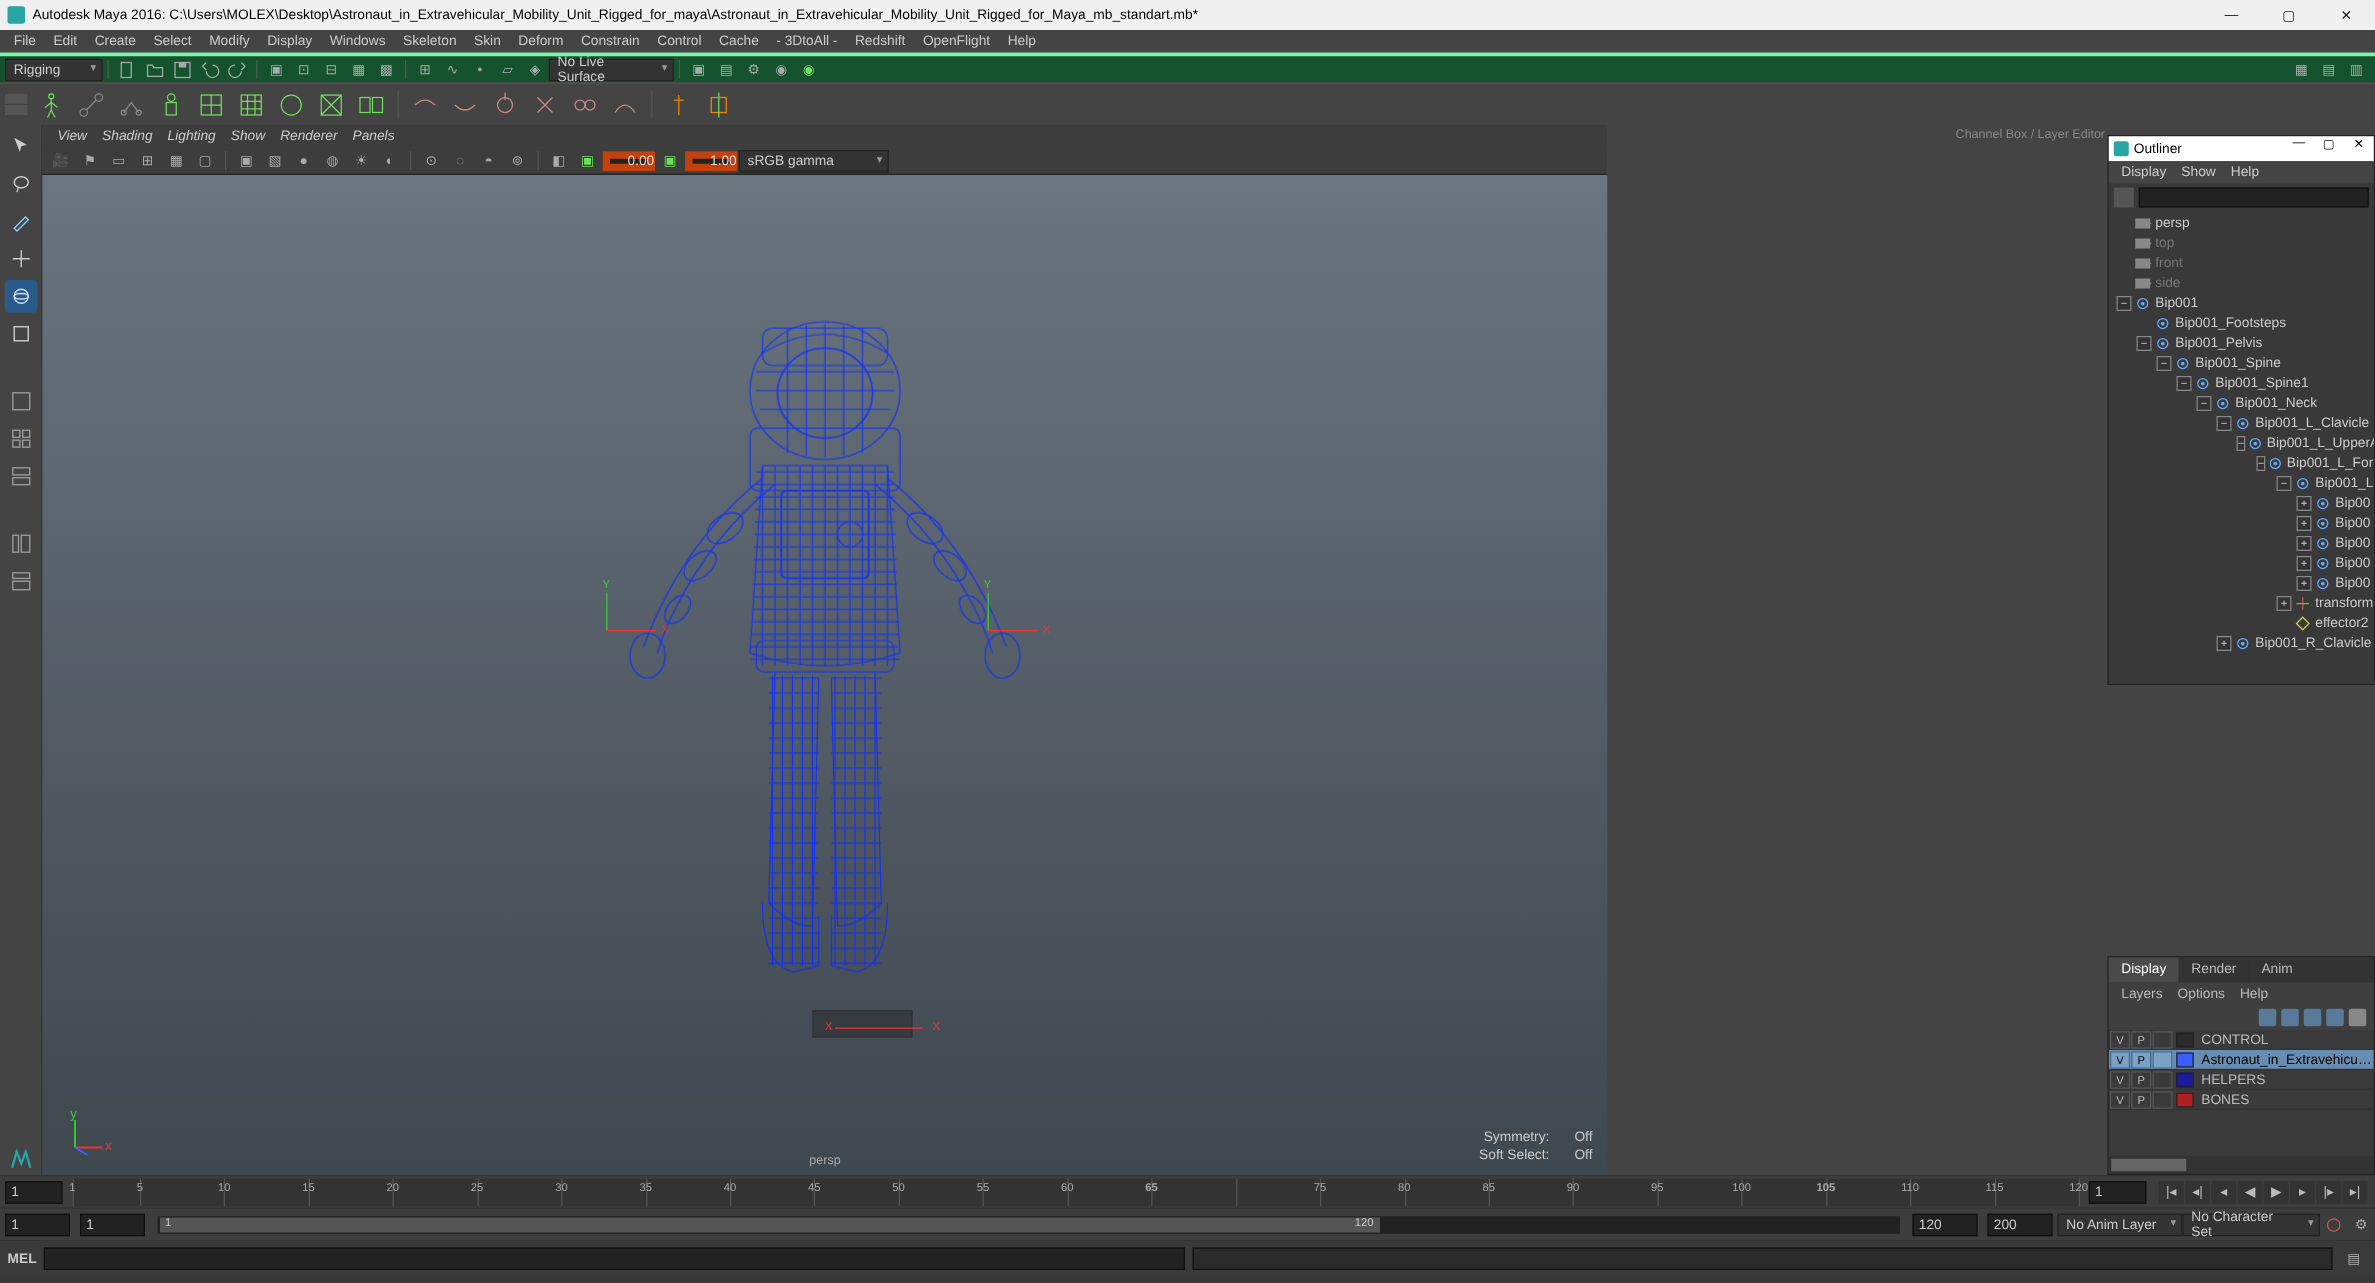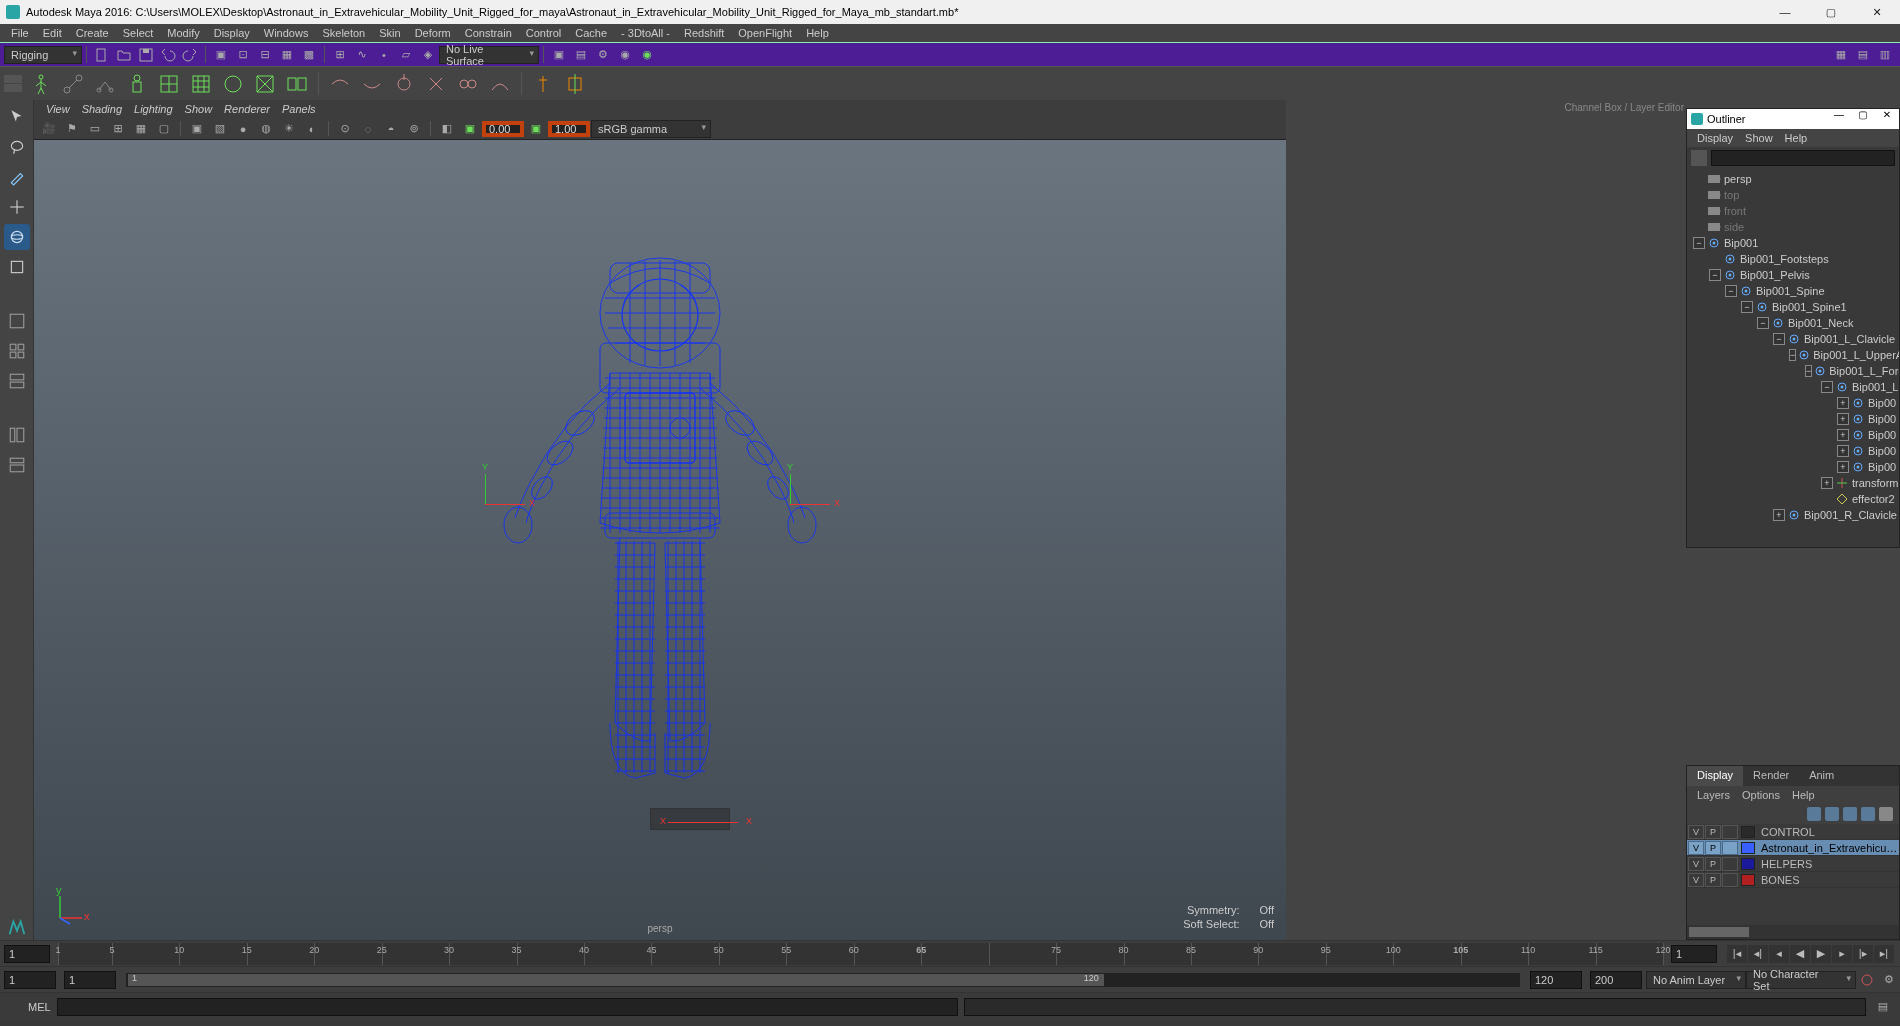--- a/index.html
+++ b/index.html
@@ -9,31 +9,31 @@
 .titlebar { height:24px; background:#f0f0f0; display:flex; align-items:center; padding-left:6px; color:#000;text-align:center; }
 .titlebar .maya-icon { width:14px; height:14px; background:#2aa5a5; border-radius:2px; margin-right:6px; }
 .titlebar .spacer { flex:1; }
 .titlebar .winbtn { width:46px; height:24px; display:flex; align-items:center; justify-content:center; color:#222; }
 
 
 .menubar { height:18px; background:#444; display:flex; align-items:center; padding-left:4px; color:#ccc; }
 .menubar .mi { padding:0 7px; line-height:18px; }
 
 
-.toolrow { height:24px; background:#4c1d95; border-top:1px solid #86efac; display:flex; align-items:center; padding:0 4px; }
+.toolrow { height:24px; background:#14532d; border-top:3px solid #86efac; display:flex; align-items:center; padding:0 4px; }
 .toolrow2 { height:34px; background:#444; border-top:1px solid #555; display:flex; align-items:center; padding:0 4px; gap:2px; }
 .dropdown { background:#333; border:1px solid #222; color:#ccc; padding:1px 18px 1px 6px; position:relative; height:18px; display:flex; align-items:center; }
 .dropdown::after { content:"▾"; position:absolute; right:4px; top:1px; color:#999; font-size:9px;}
 .sep { width:1px; height:70%; background:#555; margin:0 4px; }
 .tbtn { width:22px; height:22px; display:flex; align-items:center; justify-content:center; color:#aaa; border-radius:2px; }
 .tbtn.big { width:30px; height:30px; }
 .tbtn svg { width:16px; height:16px; }
 .tbtn.big svg { width:24px; height:24px; }
 .tbtn.grn { color:#6de05a; }
-.numfield { background:#222; border:4px solid #c2410c; color:#ddd; height:16px; width:42px; padding:0 3px; display:flex; align-items:center; }
+.numfield { background:#222; border:6px solid #c2410c; color:#ddd; height:16px; width:42px; padding:0 14px; display:flex; align-items:center; }
 
 
 .leftcol { position:absolute; left:0; top:100px; width:34px; bottom:86px; background:#444; border-right:1px solid #333; display:flex; flex-direction:column; align-items:center; padding-top:4px; gap:4px; }
 .leftcol .tool { width:26px; height:26px; display:flex; align-items:center; justify-content:center; border-radius:3px; }
 .leftcol .tool.sel { background:#2a5a8a; }
 .leftcol .gap { height:20px; }
 
 
 .viewwrap { position:absolute; left:34px; top:100px; right:614px; bottom:86px; background:#444; }
 .panelmenu { height:18px; background:#3d3d3d; display:flex; align-items:center; padding-left:6px;font-style:italic; }
@@ -96,21 +96,21 @@
 .timeslider .tick { position:absolute; top:0; bottom:0; width:1px; background:#555;}
 .timeslider .ticklab { position:absolute; top:2px; font-size:9px; color:#aaa; transform:translateX(-50%);}
 .timeslider .play { display:flex; gap:1px; margin:0 6px;}
 .timeslider .pb { width:20px; height:18px; background:#333; display:flex; align-items:center; justify-content:center; color:#bbb;}
 .rangebar { height:26px; display:flex; align-items:center; background:#3d3d3d; border-bottom:1px solid #333;}
 .rangebar .tf { width:52px; height:18px; background:#222; border:1px solid #111; color:#ccc; margin:0 4px; padding:0 4px; display:flex; align-items:center;}
 .rangebar .slider { flex:1; height:14px; background:#222; margin:0 6px; position:relative;}
 .rangebar .slider .hl { position:absolute; left:2px; top:1px; bottom:1px; width:70%; background:#555;}
 .rangebar .slider .lab { position:absolute; top:0; font-size:9px; color:#ccc; }
 .cmdline { flex:1; display:flex; align-items:center; background:#3a3a3a; padding:0 6px; gap:6px;}
-.cmdline .lbl { font-weight:normal; color:#ccc;margin-left:22px;}
+.cmdline .lbl { font-weight:bold; color:#ccc;}
 .cmdline .inp { flex:1; height:18px; background:#222; border:1px solid #111;}
 .cmdline .out { flex:1; height:18px; background:#2a2a2a; border:1px solid #111;}
 .statusline { height:6px; background:#383838; }
 
 .astronaut { position:absolute; left:50%; top:48%; transform:translate(-50%,-50%); }
 .astronaut svg { filter:drop-shadow(0 0 0 #0000); }
 
 .handgizmo { position:absolute; }
 .handgizmo .ax { position:absolute; background:#e33; height:1px;}
 .handgizmo .ay { position:absolute; background:#3c3; width:1px;}

